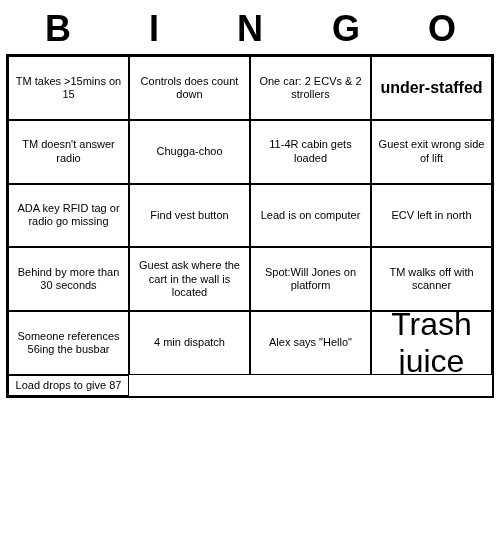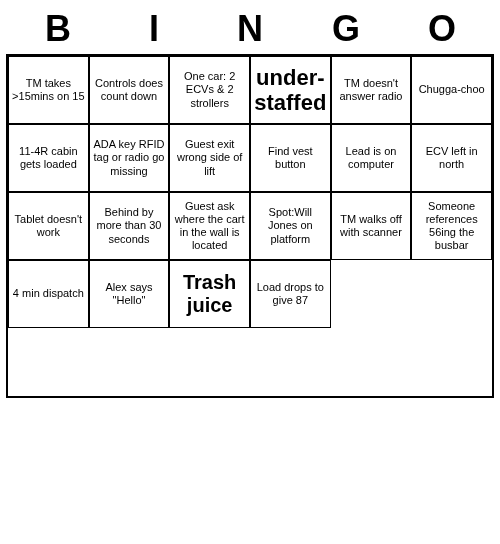--- a/index.html
+++ b/index.html
@@ -20,45 +20,45 @@
       padding: 8px 0 4px 0;
     }
     .bingo-letter {
       font-size: 36px;
       font-weight: bold;
       width: 80px;
       text-align: center;
     }
     .bingo-grid {
       display: grid;
-      grid-template-columns: repeat(6, 1fr);
+      grid-template-columns: repeat(4, 1fr);
       grid-template-rows: repeat(5, 1fr);
       width: 488px;
       height: 344px;
       border: 2px solid #000;
     }
     .bingo-cell {
       border: 1px solid #000;
       display: flex;
       align-items: center;
       justify-content: center;
       text-align: center;
       padding: 3px;
       font-size: 11px;
       line-height: 1.2;
       overflow: hidden;
     }
     .bingo-cell.large-text {
-      font-size: 22px;
+      font-size: 16px;
       font-weight: bold;
       line-height: 1.15;
     }
     .bingo-cell.xlarge-text {
-      font-size: 20px;
-      font-weight: bold;
+      font-size: 32px;
+      font-weight: normal;
       line-height: 1.15;
     }
   </style>
 </head>
 <body>
 
 <div class="bingo-title">
   <span class="bingo-letter">B</span>
   <span class="bingo-letter">I</span>
   <span class="bingo-letter">N</span>
@@ -67,26 +67,25 @@
 </div>
 
 <div class="bingo-grid" id="bingo-grid">
 <div class="bingo-cell">TM takes &gt;15mins on 15</div>
     <div class="bingo-cell">Controls does count down</div>
     <div class="bingo-cell">One car: 2 ECVs &amp; 2 strollers</div>
     <div class="bingo-cell large-text">under-staffed</div>
     <div class="bingo-cell">TM doesn't answer radio</div>
     <div class="bingo-cell">Chugga-choo</div>
     <div class="bingo-cell">11-4R cabin gets loaded</div>
+    <div class="bingo-cell">Guest exit wrong side of lift</div>
     <div class="bingo-cell">ADA key RFID tag or radio go missing</div>
-    <div class="bingo-cell">Guest exit wrong side of lift</div>
     <div class="bingo-cell">Find vest button</div>
     <div class="bingo-cell">Lead is on computer</div>
     <div class="bingo-cell">ECV left in north</div>
-    <div class="bingo-cell">Tablet doesn't work</div>
     <div class="bingo-cell">Behind by more than 30 seconds</div>
     <div class="bingo-cell">Guest ask where the cart in the wall is located</div>
     <div class="bingo-cell">Spot:Will Jones on platform</div>
     <div class="bingo-cell">TM walks off with scanner</div>
     <div class="bingo-cell">Someone references 56ing the busbar</div>
     <div class="bingo-cell">4 min dispatch</div>
     <div class="bingo-cell">Alex says "Hello"</div>
     <div class="bingo-cell xlarge-text">Trash juice</div>
     <div class="bingo-cell">Load drops to give 87</div>
   </div>

